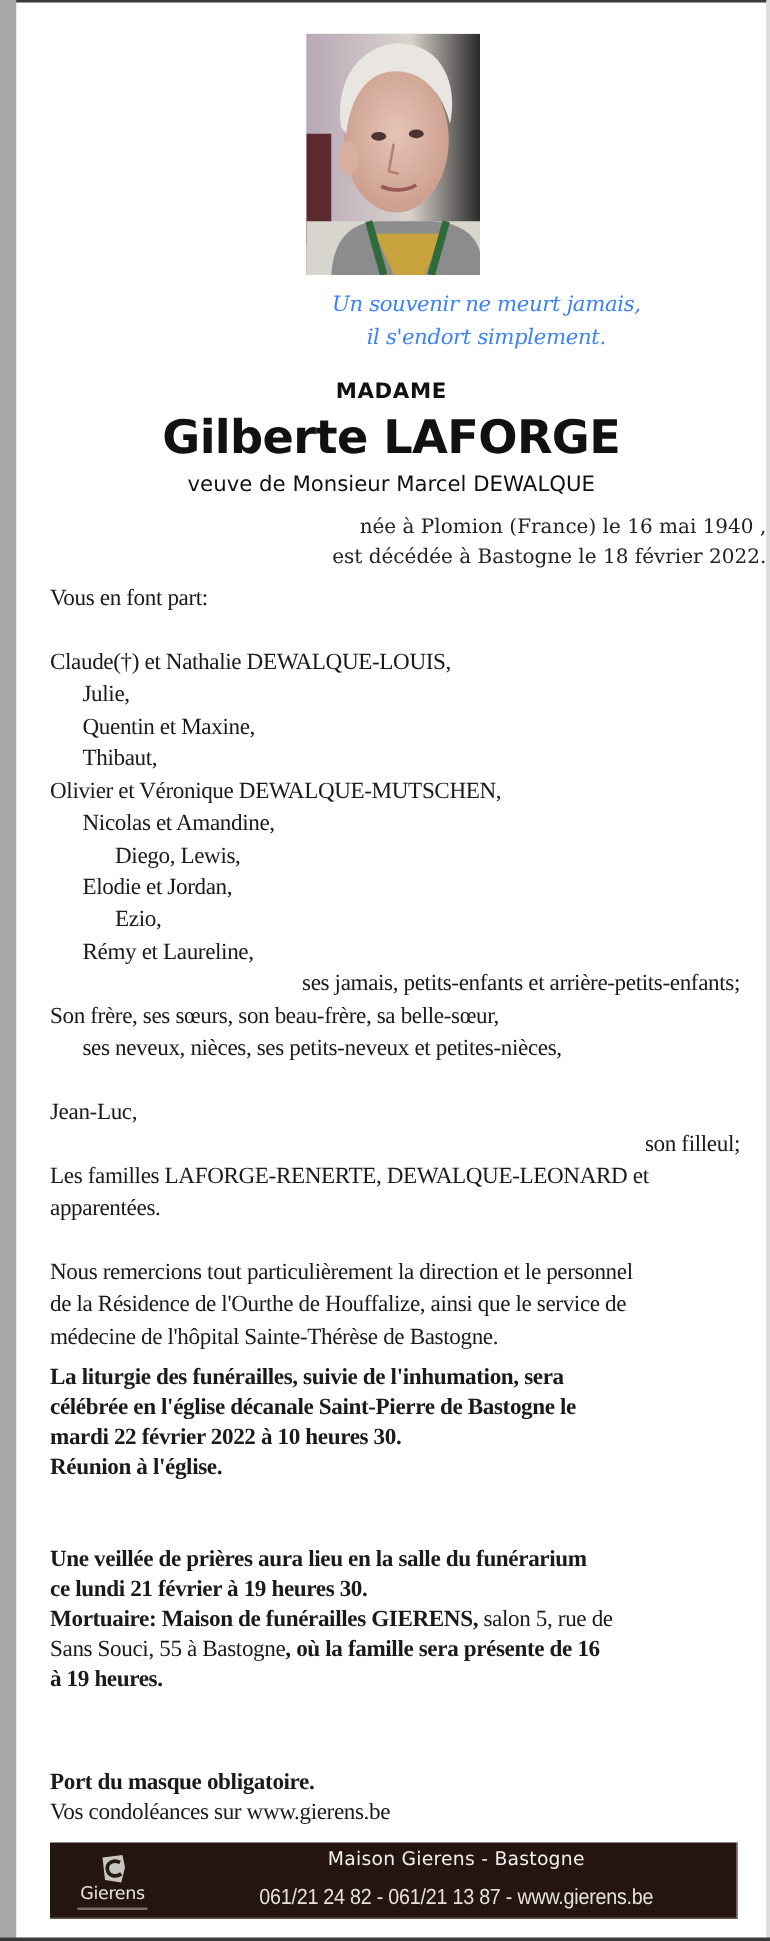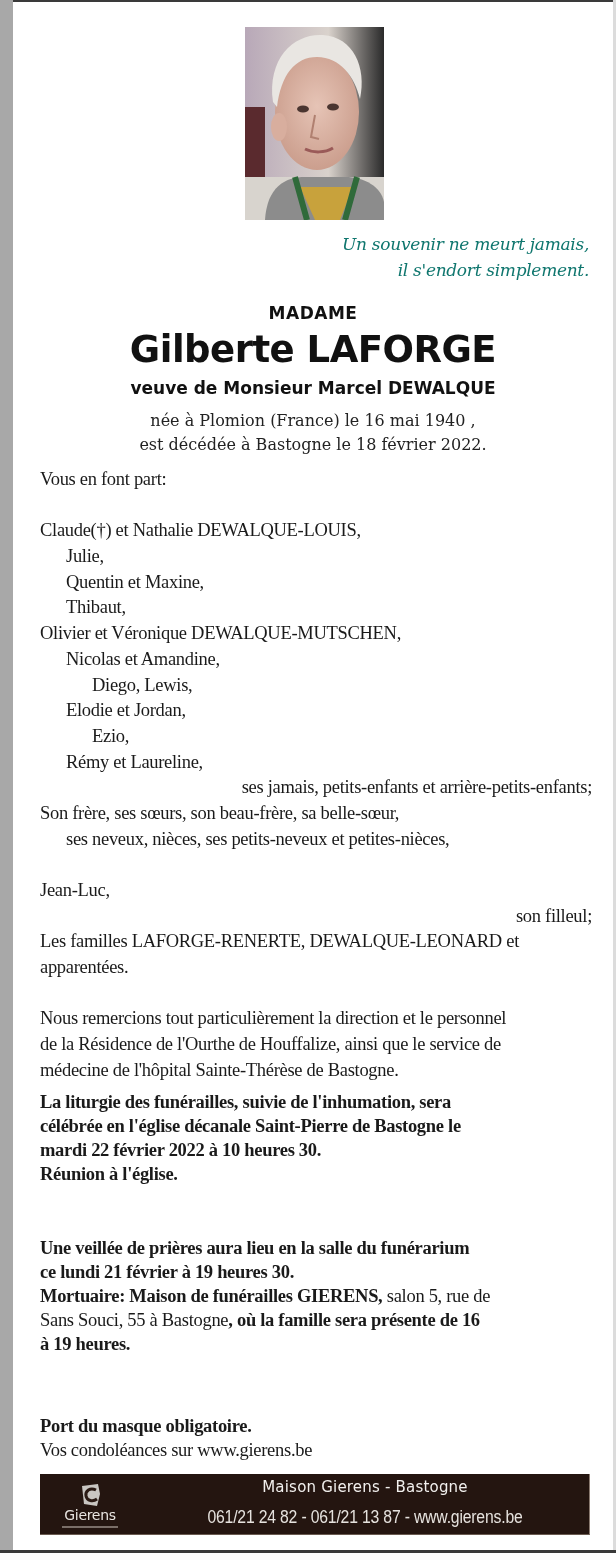--- a/index.html
+++ b/index.html
@@ -13,31 +13,31 @@
   .frame-right { position: absolute; right: 0; top: 0; width: 3px; height: 1553px; background: #dcdcdc; }
   .frame-bottom { position: absolute; left: 0; bottom: 0; width: 616px; height: 3px; background: #3a3a3a; }
 
   .photo {
     position: absolute; left: 245px; top: 27px; width: 139px; height: 193px;
     overflow: hidden; background: #cfc7c2;
   }
   .photo svg { display: block; }
 
   .quote {
-    position: absolute; right: 27px; top: 231px; width: 400px; text-align: right;
+    position: absolute; right: 27px; top: 231px; width: 400px; text-align: center;
     font-family: "DejaVu Serif", serif; font-style: italic; font-size: 17px; line-height: 26px;
-    color: #0f766e; letter-spacing: -0.3px;
+    color: #3b82f6; letter-spacing: -0.3px;
   }
   .quote div { white-space: nowrap; }
 
   .center { position: absolute; left: 13px; width: 600px; text-align: center; }
   .title-pre { top: 303px; font-family: "DejaVu Sans", sans-serif; font-weight: bold; font-size: 17px; letter-spacing: 0.5px; color: #111; }
   .title-name { top: 327px; font-family: "DejaVu Sans", sans-serif; font-weight: bold; font-size: 37px; line-height: 46px; color: #111; letter-spacing: -0.5px; }
-  .title-spouse { top: 378px; font-family: "DejaVu Sans", sans-serif; font-weight: bold; font-size: 17px; color: #111; }
-  .dates { top: 409px; font-family: "DejaVu Serif", serif; font-size: 16px; line-height: 24px; color: #222; }
+  .title-spouse { top: 378px; font-family: "DejaVu Sans", sans-serif; font-weight: normal; font-size: 17px; color: #111; }
+  .dates { top: 409px; font-family: "DejaVu Serif", serif; font-size: 16px; line-height: 24px; color: #222; text-align: right; }
   .dates div { white-space: nowrap; }
 
   .body-text {
     position: absolute; left: 40px; width: 552px;
     font-family: "Liberation Serif", serif; font-size: 18.5px; line-height: 25.7px; color: #1a1a1a;
     letter-spacing: -0.3px;
   }
   .line { white-space: nowrap; height: 25.7px; }
   .ind1 { padding-left: 26px; }
   .ind2 { padding-left: 52px; }

